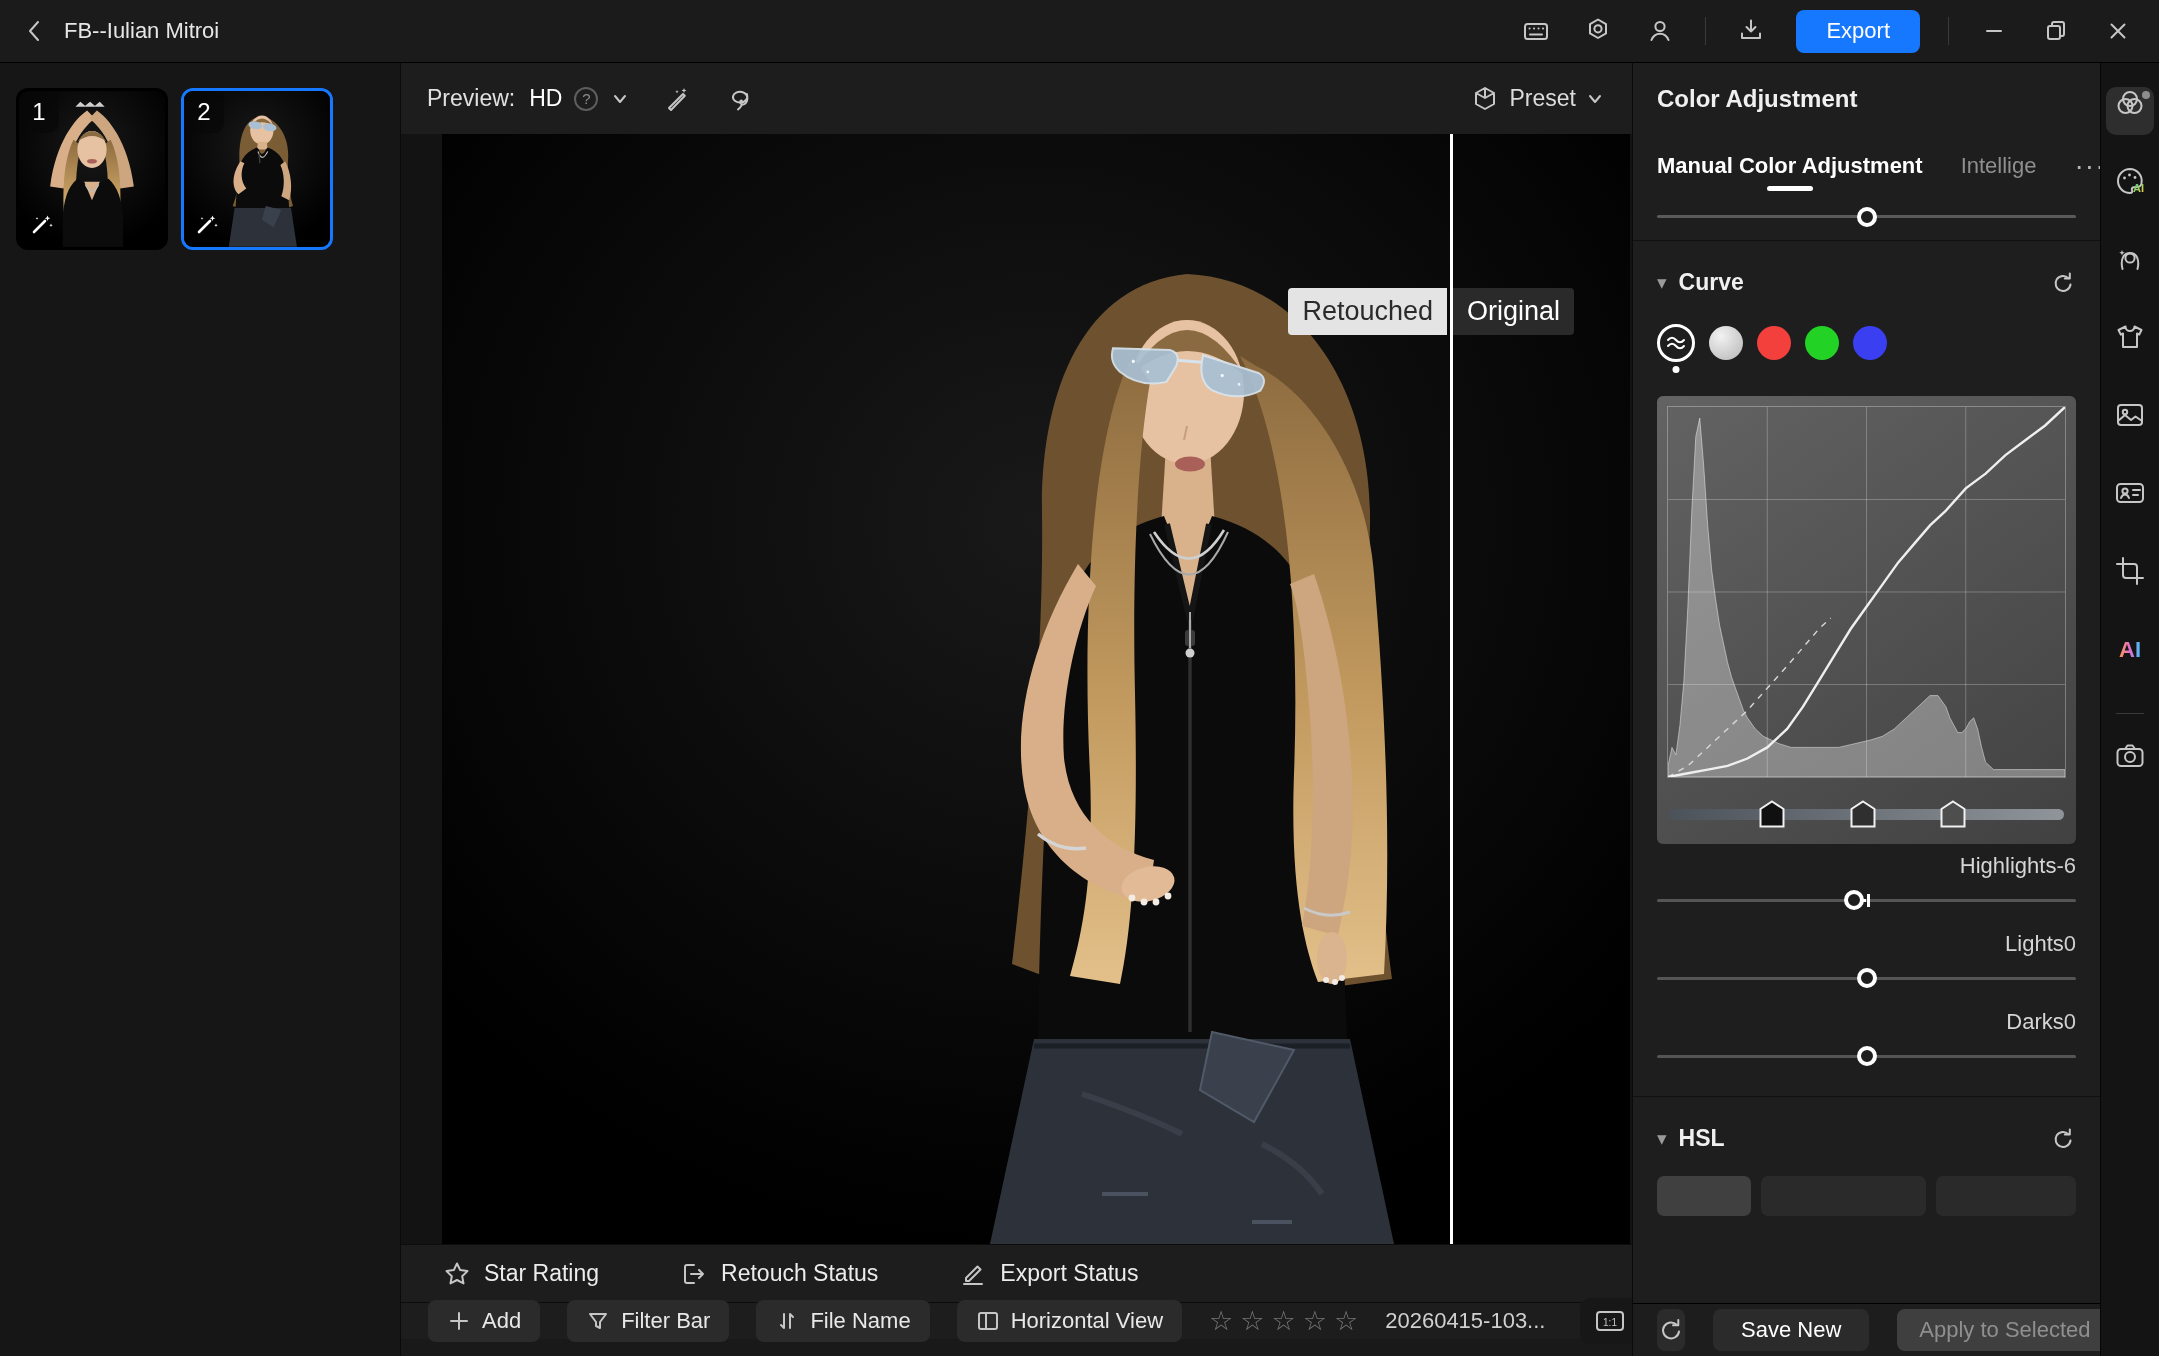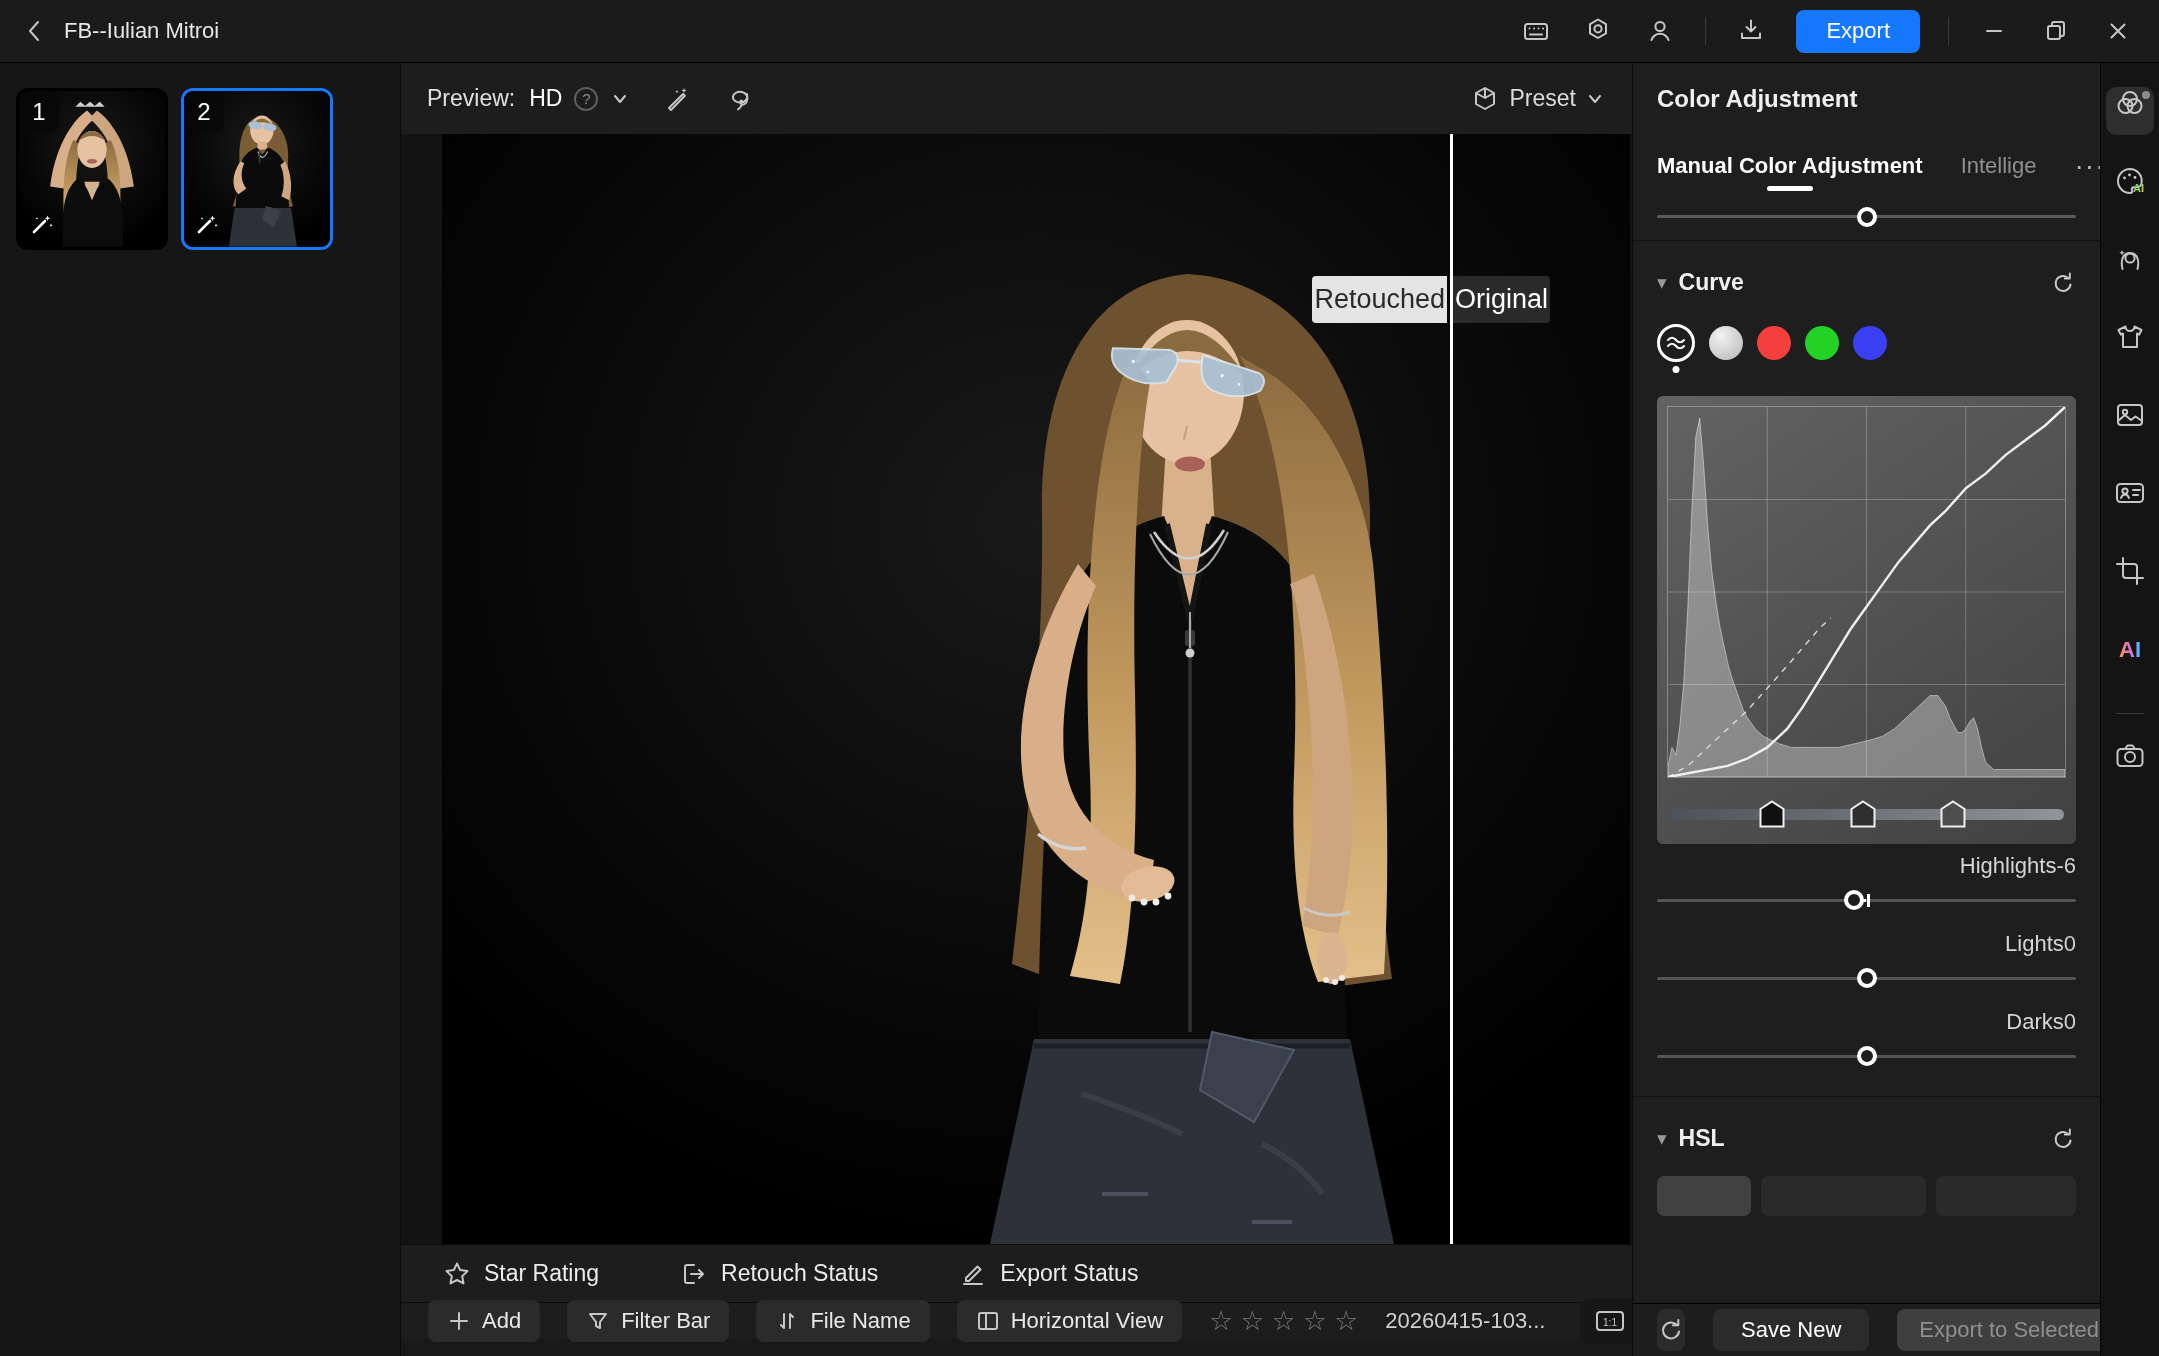--- a/index.html
+++ b/index.html
@@ -33,21 +33,21 @@
   .preview-bar{height:71px;background:#1d1d1d;display:flex;align-items:center;justify-content:space-between;padding:0 28px 0 26px}
   .pv-left{display:flex;align-items:center;gap:12px;font-size:23px;color:#e0e0e0}
   .pv-quality{color:#fff;margin-left:2px}
   .help-dot{width:24px;height:24px;border:2px solid #5d5d5d;border-radius:50%;color:#8a8a8a;font-size:15px;display:flex;align-items:center;justify-content:center}
   .pv-tool{margin-left:18px;cursor:pointer;display:flex;align-items:center}
   .pv-right{display:flex;align-items:center;gap:10px;font-size:23px;color:#dcdcdc;cursor:pointer}
 
   .photo-area{position:relative;height:1110px;background:#131313}
   .photo{position:absolute;left:41px;top:0;width:1188px;height:1110px;background:#000;overflow:hidden}
   .compare-divider{position:absolute;left:1008px;top:0;width:3px;height:100%;background:#fff;cursor:ew-resize;z-index:3}
-  .lbl{position:absolute;top:142px;font-size:27px;line-height:1;padding:10px 2px;z-index:4;white-space:nowrap}
+  .lbl{position:absolute;top:154px;font-size:27px;line-height:1;padding:10px 14px;z-index:4;white-space:nowrap}
   .lbl-re{right:183px;background:#e4e4e4;color:#2a2a2a;border-radius:4px 0 0 4px}
   .lbl-or{left:1011px;background:rgba(45,45,45,.94);color:#fff;border-radius:0 4px 4px 0}
 
   .status-row{height:58px;background:#1d1d1d;border-top:1px solid #0c0c0c;display:flex;align-items:center;gap:81px;padding-left:42px}
   .status-btn{display:flex;align-items:center;gap:13px;font-size:23px;color:#ececec;cursor:pointer}
 
   .bottom-row{height:37px;background:#1d1d1d;border-top:1px solid #0c0c0c;display:flex;align-items:center;gap:27px;padding-left:27px}
   .bb-btn{height:42px;background:#2b2b2b;border-radius:8px;display:flex;align-items:center;gap:11px;padding:0 19px;font-size:22px;color:#e8e8e8;cursor:pointer;white-space:nowrap}
   .bb-stars{display:flex;gap:7px;font-size:27px;color:#767676;cursor:pointer}
   .bb-star{cursor:pointer}
@@ -575,21 +575,21 @@
     </div>
 
     <div class="panel-actions">
       <span class="pa-reset">
         <svg class="ic" width="28" height="28">
             <path d="M22 15.5a8 8 0 1 1-2.3-6.8"></path>
             <polyline points="21.3,4 21.3,9.3 16,9.3"></polyline>
           </svg>
       </span>
       <span class="pa-save">Save New</span>
-      <span class="pa-apply">Export to Selected</span>
+      <span class="pa-apply">Apply to Selected</span>
     </div>
   </div>
 
   <div class="rail">
     <div class="rail-item active">
       <svg class="ic" width="32" height="32">
           <circle cx="16" cy="12" r="7"></circle>
           <circle cx="11.5" cy="19" r="7"></circle>
           <circle cx="20.5" cy="19" r="7"></circle>
         </svg>

